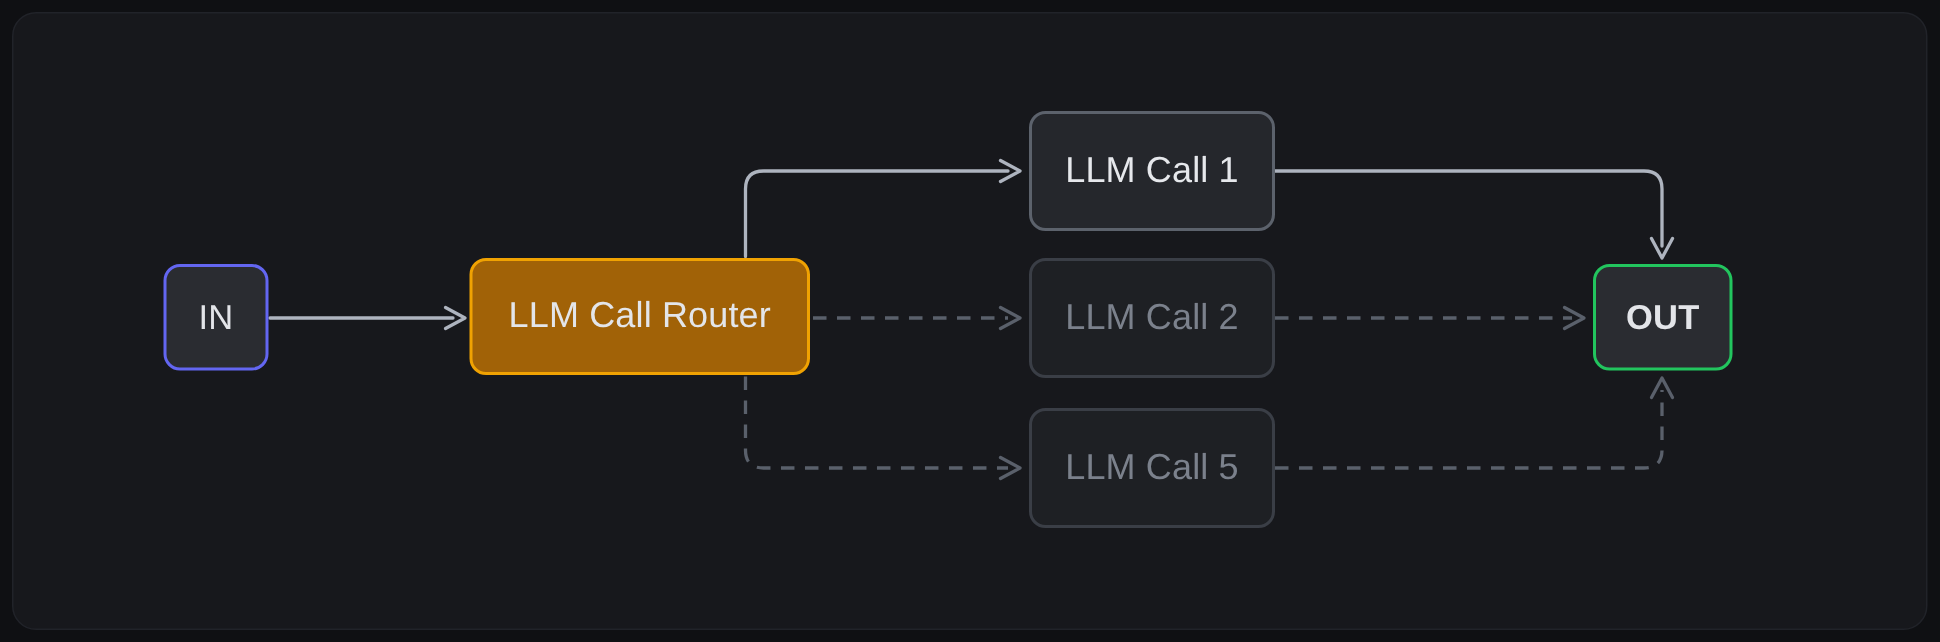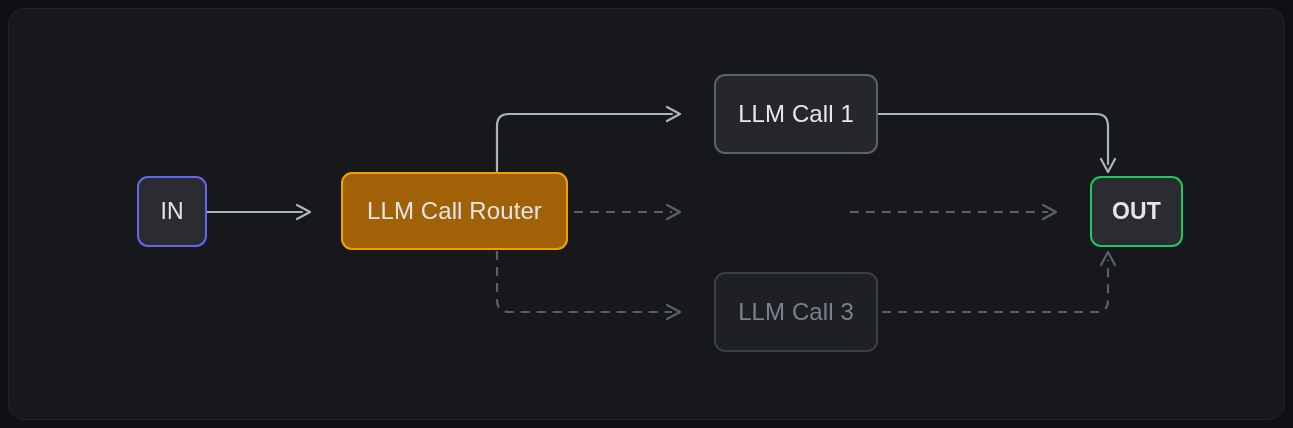--- a/index.html
+++ b/index.html
@@ -50,21 +50,20 @@
     display: flex;
     align-items: center;
     justify-content: center;
     border-radius: 11px;
     background: #25272c;
     border: 2px solid #5c626c;
     color: #e3e5e9;
     font-size: 23px;
     letter-spacing: 0.1px;
     white-space: nowrap;
-    margin-left: 28px;
   }
 
   .node.io {
     background: #2a2c31;
   }
 
   .node-in {
     left: 109px;
     top: 176px;
     width: 70px;
@@ -210,22 +209,25 @@
   </div>
 
   <div class="node node-router">
     <span>LLM Call Router</span>
   </div>
 
   <div class="node node-call1">
     <span>LLM Call 1</span>
   </div>
 
+  <div class="node node-call2">
+    <span>LLM Call 2</span>
+  </div>
 
   <div class="node node-call3">
-    <span>LLM Call 3</span>
+    <span>LLM Call 5</span>
   </div>
 
   <div class="node io node-out">
     <span>OUT</span>
   </div>
 
 </div>
 
 </body></html>

